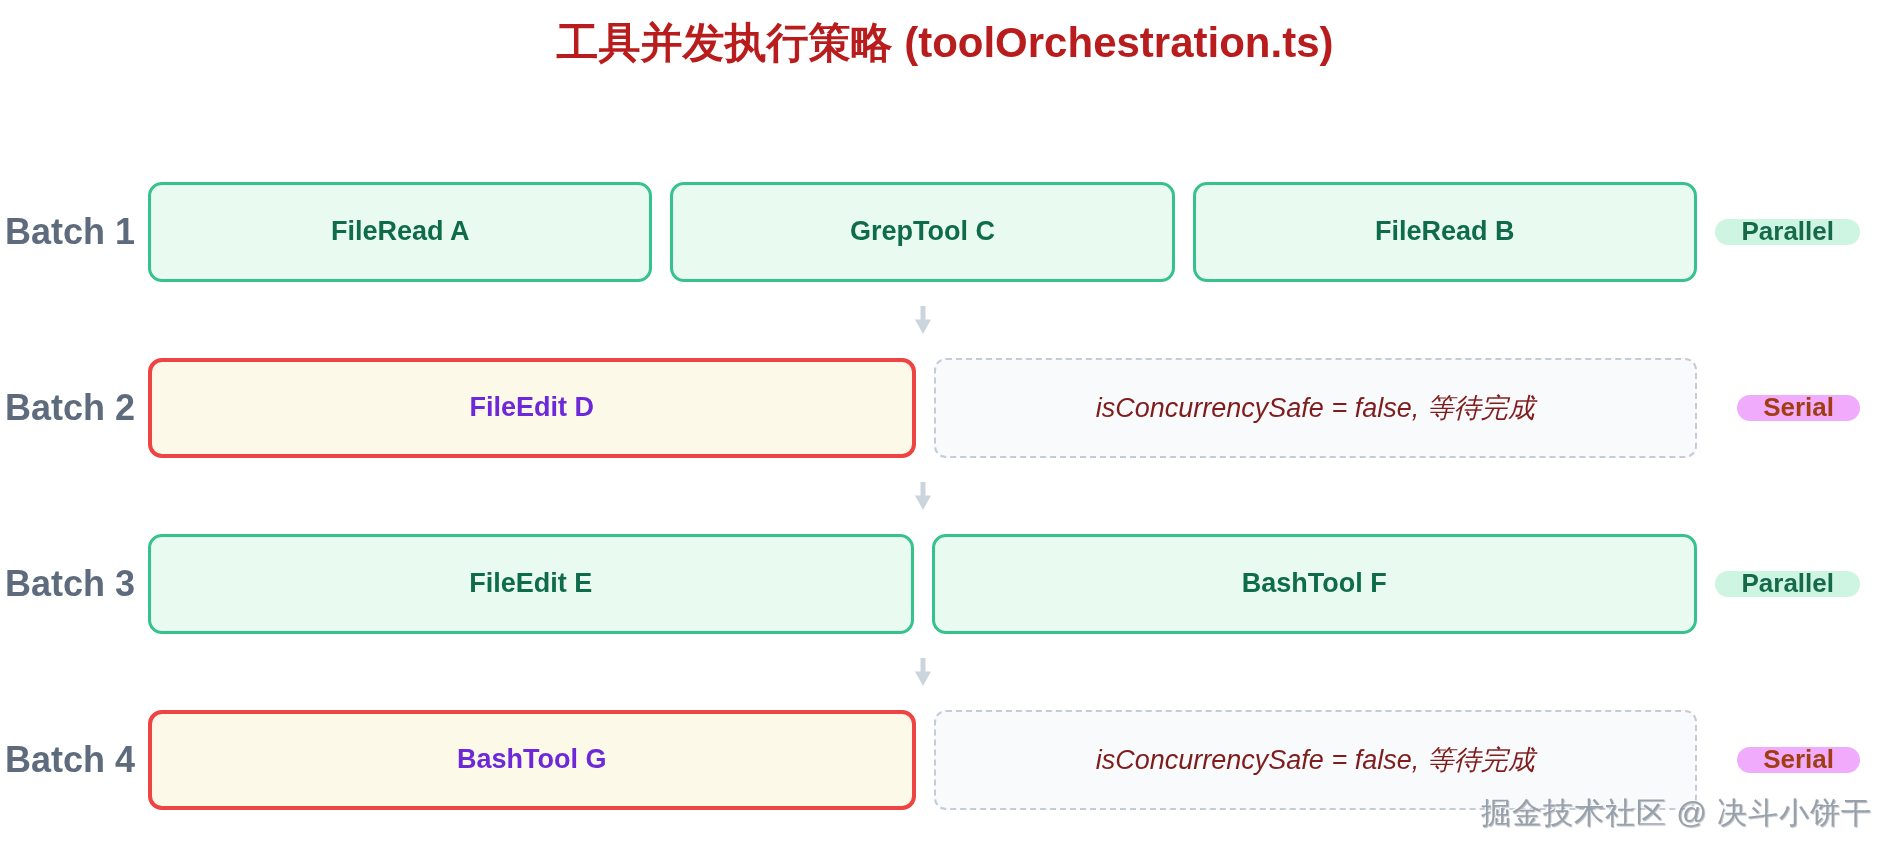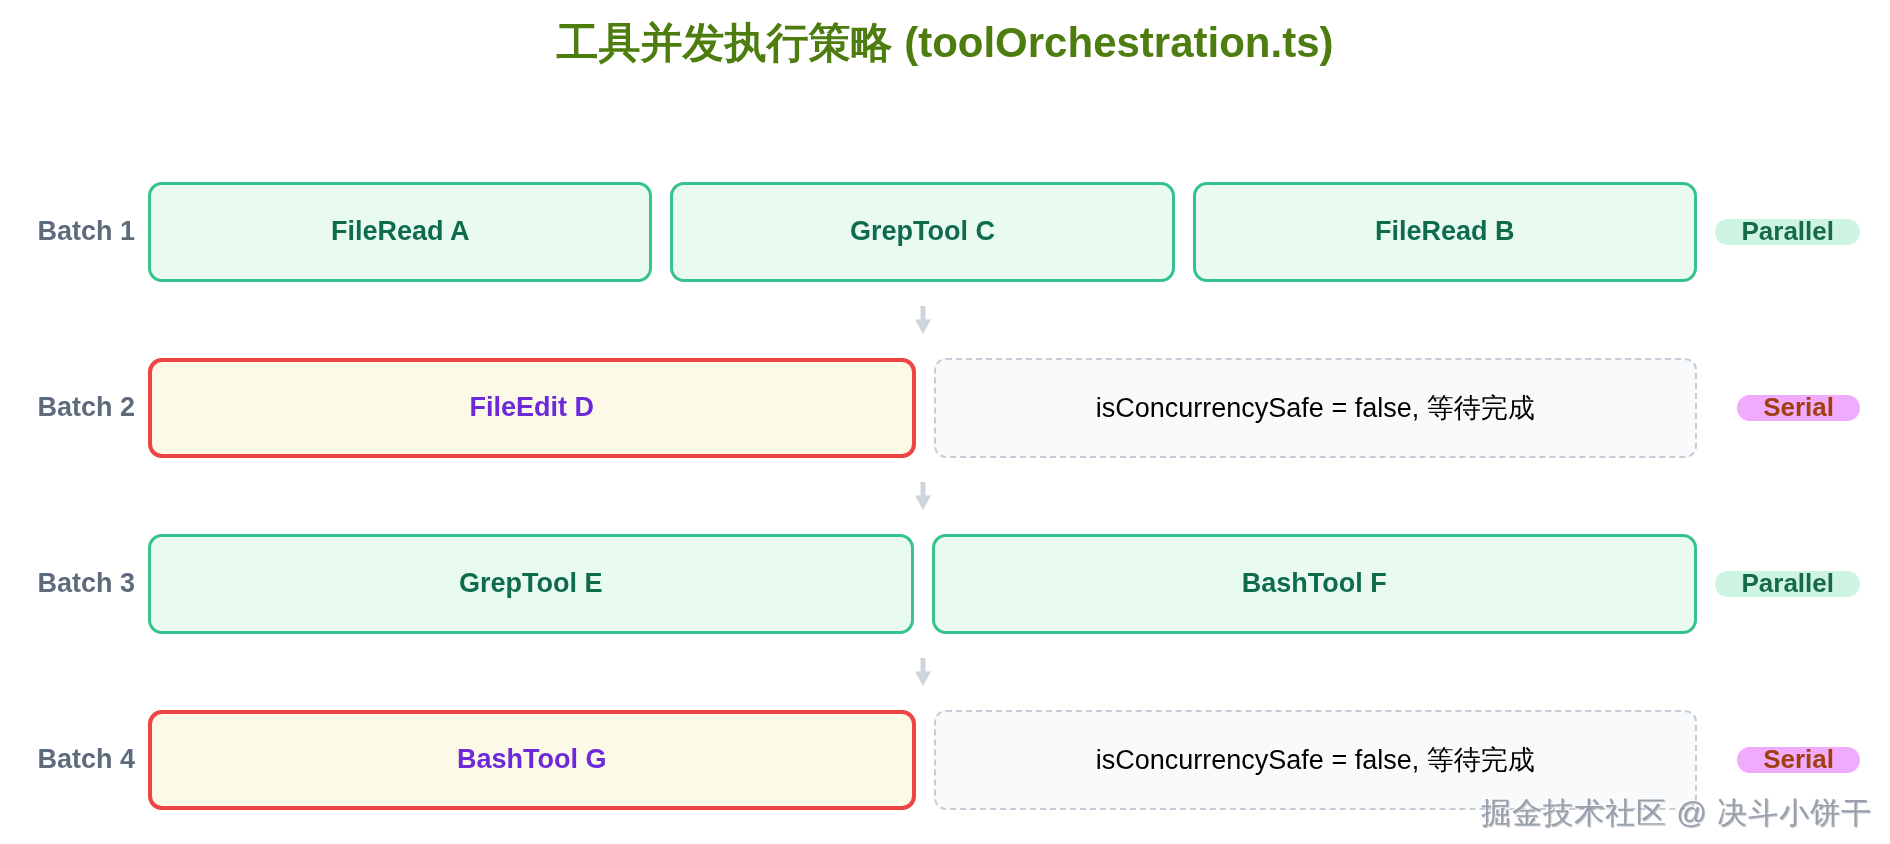--- a/index.html
+++ b/index.html
@@ -10,39 +10,39 @@
     position: relative;
     overflow: hidden;
     font-family: "Liberation Sans", "DejaVu Sans", sans-serif;
   }
   .page-title {
     margin-top: 16px;
     text-align: center;
     font-size: 42px;
     line-height: 1.3;
     font-weight: 700;
-    color: #4d7c0f;
+    color: #b91c1c;
   }
   .diagram {
     margin-top: 111px;
   }
   .batch-row, .arrow-row {
     display: grid;
     grid-template-columns: 110px 1fr 150px;
     column-gap: 13px;
     padding: 0 30px 0 25px;
     align-items: stretch;
   }
   .batch-row { height: 100px; }
   .arrow-row { height: 76px; }
   .batch-label {
     display: flex;
     align-items: center;
     justify-content: flex-end;
-    font-size: 27px;
+    font-size: 36px;
     font-weight: 700;
     color: #5d6b7c;
     white-space: nowrap;
   }
   .boxes {
     display: flex;
     gap: 18px;
   }
   .box {
     flex: 1;
@@ -61,22 +61,23 @@
   }
   .box[data-type="unsafe"] {
     background: #fdf9e9;
     border: 4px solid #ef4444;
     color: #6d28d9;
   }
   .box[data-type="note"] {
     background: #f8fafc;
     border: 2px dashed #c5ccd6;
     border-radius: 12px;
-    color: #000000;
+    color: #7f1d1d;
     font-weight: 400;
+    font-style: italic;
   }
   .badge-cell {
     display: flex;
     align-items: center;
     justify-content: flex-end;
   }
   .badge {
     height: 26px;
     display: flex;
     align-items: center;
@@ -160,21 +161,21 @@
         <path d="M9 0 V15" stroke="#ccd4dc" stroke-width="5" fill="none"></path>
         <path d="M1 13.5 L17 13.5 L9 28 Z" fill="#ccd4dc"></path>
       </svg>
     </div>
     <div></div>
   </div>
 
   <div class="batch-row">
     <div class="batch-label">Batch 3</div>
     <div class="boxes">
-      <div class="box" data-type="safe">GrepTool E</div>
+      <div class="box" data-type="safe">FileEdit E</div>
       <div class="box" data-type="safe">BashTool F</div>
     </div>
     <div class="badge-cell">
       <div class="badge" data-type="parallel">Parallel</div>
     </div>
   </div>
 
   <div class="arrow-row">
     <div></div>
     <div class="arrow-cell">

